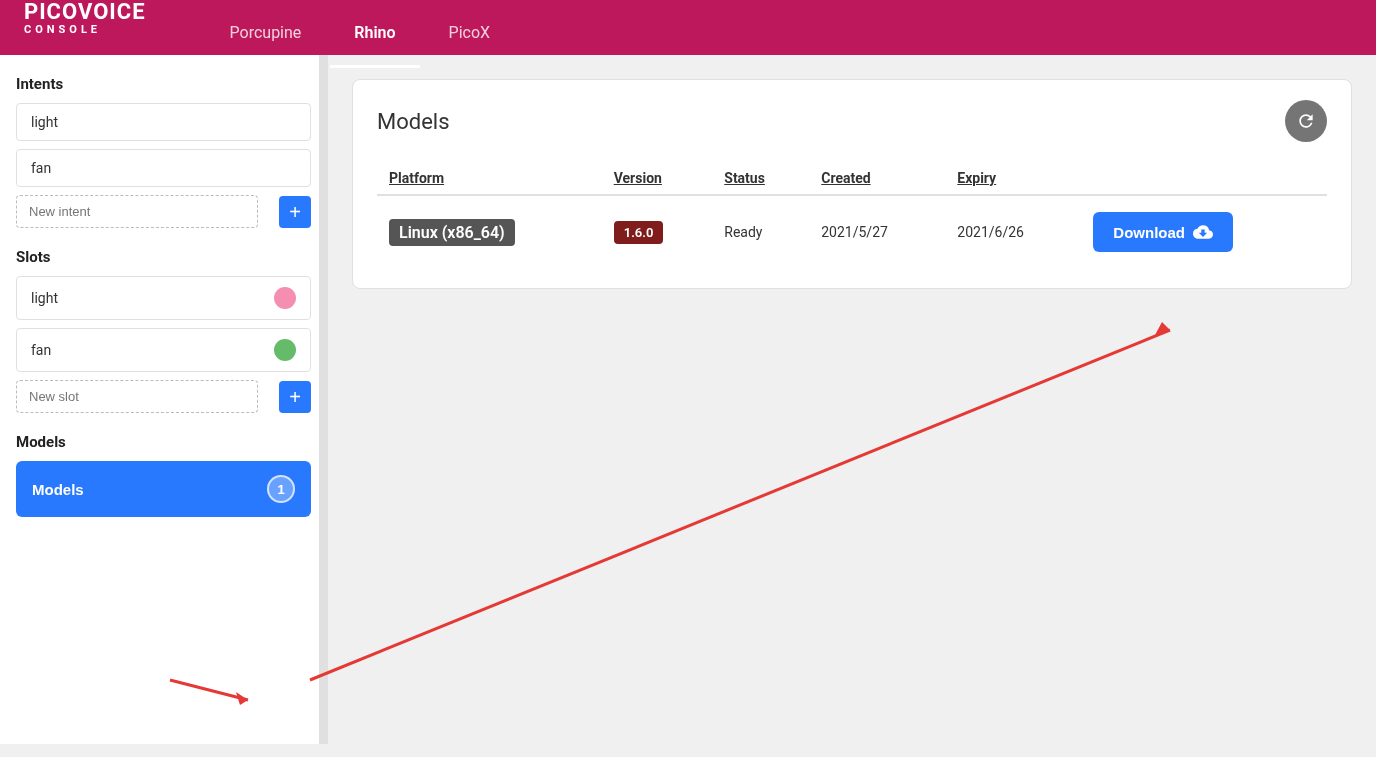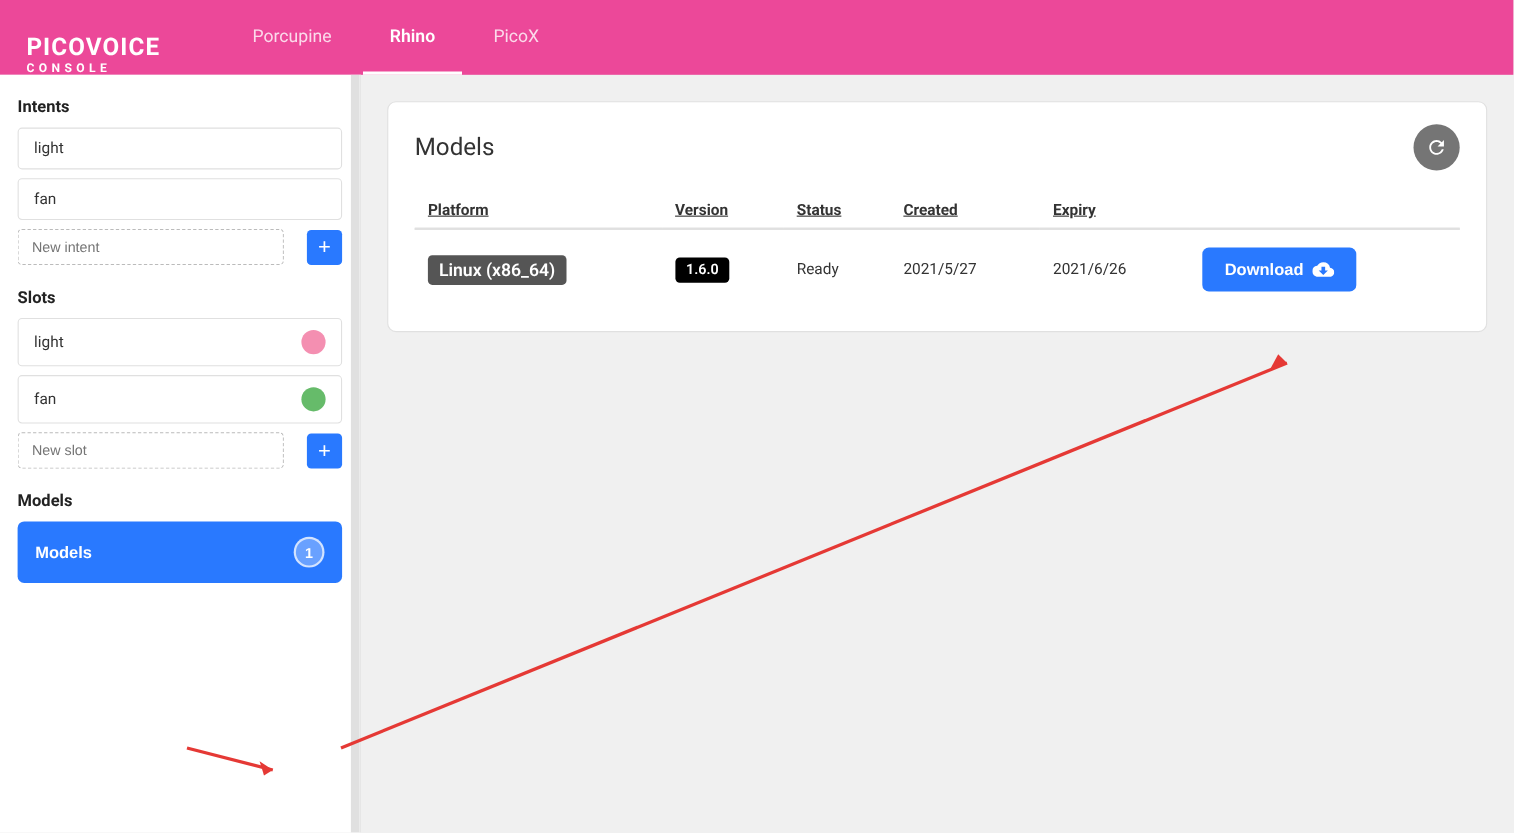--- a/index.html
+++ b/index.html
@@ -1,23 +1,23 @@
 <!DOCTYPE html>
 <html><head>
   <meta charset="utf-8">
   <style>
     * { box-sizing: border-box; margin: 0; padding: 0; }
     body { font-family: -apple-system, BlinkMacSystemFont, 'Segoe UI', Roboto, sans-serif; background: #f0f0f0; width: 1376px; height: 757px; overflow: hidden; }
 
     
     .header {
-      background: #ec4899;
-      height: 68px;
-      display: flex;
-      align-items: flex-end;
+      background: #be185d;
+      height: 55px;
+      display: flex;
+      align-items: flex-start;
       padding: 0 24px;
       gap: 40px;
     }
     .logo {
       display: flex;
       flex-direction: column;
       color: white;
       font-weight: bold;
       line-height: 1.1;
       margin-right: 20px;
@@ -223,21 +223,21 @@
     .models-table tr:not(:last-child) td { border-bottom: 1px solid #f0f0f0; }
     .platform-badge {
       background: #555;
       color: white;
       border-radius: 4px;
       padding: 4px 10px;
       font-size: 16px;
       font-weight: 600;
     }
     .version-badge {
-      background: #000000;
+      background: #7f1d1d;
       color: white;
       border-radius: 4px;
       padding: 4px 10px;
       font-size: 13px;
       font-weight: 600;
     }
     .download-btn {
       background: #2979ff;
       color: white;
       border: none;

